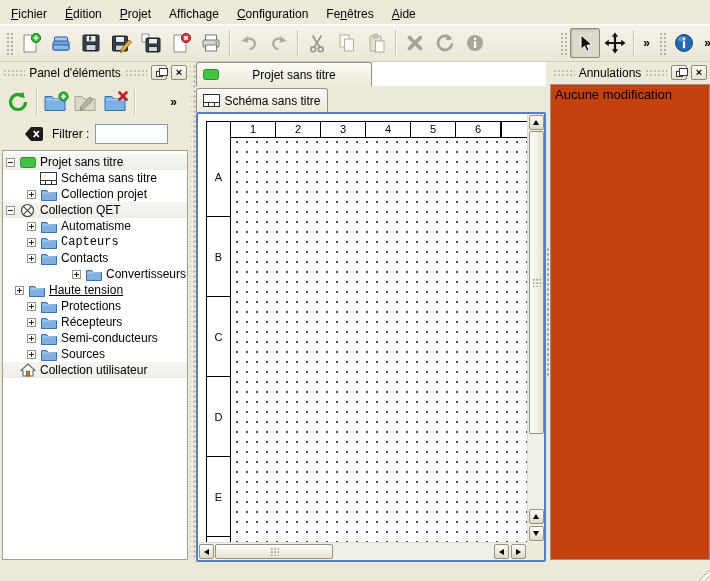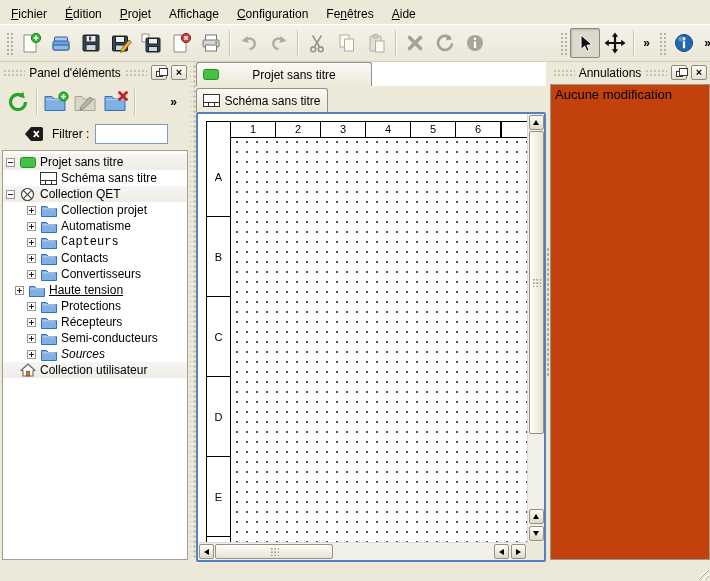--- a/index.html
+++ b/index.html
@@ -370,121 +370,121 @@
         <div class="tree-row" style="padding-left: 24px;">
           <span class="exp-spacer"></span>
           <span class="tree-icon">
             <svg width="17" height="13" viewBox="0 0 17 13">
               <rect x="0.5" y="0.5" width="16" height="12" fill="#fff" stroke="#333"></rect>
               <path d="M0.5 8.5h16M5.5 8.5v4M11.5 8.5v4" stroke="#333" fill="none"></path>
             </svg>
           </span>
           <span class="tree-label">Schéma sans titre</span>
         </div>
+        <div class="tree-row" style="padding-left: 24px;">
+          <span class="exp plus"></span>
+          <span class="tree-icon">
+            <svg width="16" height="13" viewBox="0 0 16 13">
+              <path d="M0.5 2.5h5.2l1.6 2h8.2v8H0.5z" fill="#7fb0e4" stroke="#396fb5"></path>
+              <path d="M1.5 4.8h13" stroke="#b8d4f2" fill="none"></path>
+            </svg>
+          </span>
+          <span class="tree-label">Collection projet</span>
+        </div>
         <div class="tree-row top-row" style="padding-left: 3px;">
           <span class="exp minus"></span>
           <span class="tree-icon">
             <svg width="15" height="15" viewBox="0 0 15 15">
               <circle cx="7.5" cy="7.5" r="6" fill="#fff" stroke="#444" stroke-width="1.2"></circle>
               <path d="M3.3 3.3l8.4 8.4M11.7 3.3l-8.4 8.4" stroke="#444" stroke-width="1.2"></path>
             </svg>
           </span>
           <span class="tree-label">Collection QET</span>
         </div>
         <div class="tree-row" style="padding-left: 24px;">
           <span class="exp plus"></span>
           <span class="tree-icon">
             <svg width="16" height="13" viewBox="0 0 16 13">
               <path d="M0.5 2.5h5.2l1.6 2h8.2v8H0.5z" fill="#7fb0e4" stroke="#396fb5"></path>
               <path d="M1.5 4.8h13" stroke="#b8d4f2" fill="none"></path>
             </svg>
           </span>
-          <span class="tree-label">Collection projet</span>
+          <span class="tree-label">Automatisme</span>
+        </div>
+        <div class="tree-row" style="padding-left: 24px; font-family: Liberation Mono, monospace;">
+          <span class="exp plus"></span>
+          <span class="tree-icon">
+            <svg width="16" height="13" viewBox="0 0 16 13">
+              <path d="M0.5 2.5h5.2l1.6 2h8.2v8H0.5z" fill="#7fb0e4" stroke="#396fb5"></path>
+              <path d="M1.5 4.8h13" stroke="#b8d4f2" fill="none"></path>
+            </svg>
+          </span>
+          <span class="tree-label">Capteurs</span>
         </div>
         <div class="tree-row" style="padding-left: 24px;">
           <span class="exp plus"></span>
           <span class="tree-icon">
             <svg width="16" height="13" viewBox="0 0 16 13">
               <path d="M0.5 2.5h5.2l1.6 2h8.2v8H0.5z" fill="#7fb0e4" stroke="#396fb5"></path>
               <path d="M1.5 4.8h13" stroke="#b8d4f2" fill="none"></path>
             </svg>
           </span>
-          <span class="tree-label">Automatisme</span>
-        </div>
-        <div class="tree-row" style="padding-left: 24px; font-family: Liberation Mono, monospace;">
-          <span class="exp plus"></span>
-          <span class="tree-icon">
-            <svg width="16" height="13" viewBox="0 0 16 13">
-              <path d="M0.5 2.5h5.2l1.6 2h8.2v8H0.5z" fill="#7fb0e4" stroke="#396fb5"></path>
-              <path d="M1.5 4.8h13" stroke="#b8d4f2" fill="none"></path>
-            </svg>
-          </span>
-          <span class="tree-label">Capteurs</span>
+          <span class="tree-label">Contacts</span>
+        </div>
+        <div class="tree-row" style="padding-left: 34px; margin-left: 35px;">
+          <span class="exp plus"></span>
+          <span class="tree-icon">
+            <svg width="16" height="13" viewBox="0 0 16 13">
+              <path d="M0.5 2.5h5.2l1.6 2h8.2v8H0.5z" fill="#7fb0e4" stroke="#396fb5"></path>
+              <path d="M1.5 4.8h13" stroke="#b8d4f2" fill="none"></path>
+            </svg>
+          </span>
+          <span class="tree-label">Convertisseurs</span>
+        </div>
+        <div class="tree-row" style="padding-left: 12px; text-decoration: underline;">
+          <span class="exp plus"></span>
+          <span class="tree-icon">
+            <svg width="16" height="13" viewBox="0 0 16 13">
+              <path d="M0.5 2.5h5.2l1.6 2h8.2v8H0.5z" fill="#7fb0e4" stroke="#396fb5"></path>
+              <path d="M1.5 4.8h13" stroke="#b8d4f2" fill="none"></path>
+            </svg>
+          </span>
+          <span class="tree-label">Haute tension</span>
+        </div>
+        <div class="tree-row" style="padding-left: 24px; text-align: right;">
+          <span class="exp plus"></span>
+          <span class="tree-icon">
+            <svg width="16" height="13" viewBox="0 0 16 13">
+              <path d="M0.5 2.5h5.2l1.6 2h8.2v8H0.5z" fill="#7fb0e4" stroke="#396fb5"></path>
+              <path d="M1.5 4.8h13" stroke="#b8d4f2" fill="none"></path>
+            </svg>
+          </span>
+          <span class="tree-label">Protections</span>
         </div>
         <div class="tree-row" style="padding-left: 24px;">
           <span class="exp plus"></span>
           <span class="tree-icon">
             <svg width="16" height="13" viewBox="0 0 16 13">
               <path d="M0.5 2.5h5.2l1.6 2h8.2v8H0.5z" fill="#7fb0e4" stroke="#396fb5"></path>
               <path d="M1.5 4.8h13" stroke="#b8d4f2" fill="none"></path>
             </svg>
           </span>
-          <span class="tree-label">Contacts</span>
+          <span class="tree-label">Récepteurs</span>
         </div>
         <div class="tree-row" style="padding-left: 24px;">
           <span class="exp plus"></span>
           <span class="tree-icon">
             <svg width="16" height="13" viewBox="0 0 16 13">
               <path d="M0.5 2.5h5.2l1.6 2h8.2v8H0.5z" fill="#7fb0e4" stroke="#396fb5"></path>
               <path d="M1.5 4.8h13" stroke="#b8d4f2" fill="none"></path>
             </svg>
           </span>
-          <span class="tree-label">Convertisseurs</span>
-        </div>
-        <div class="tree-row" style="padding-left: 12px; text-decoration: underline;">
-          <span class="exp plus"></span>
-          <span class="tree-icon">
-            <svg width="16" height="13" viewBox="0 0 16 13">
-              <path d="M0.5 2.5h5.2l1.6 2h8.2v8H0.5z" fill="#7fb0e4" stroke="#396fb5"></path>
-              <path d="M1.5 4.8h13" stroke="#b8d4f2" fill="none"></path>
-            </svg>
-          </span>
-          <span class="tree-label">Haute tension</span>
-        </div>
-        <div class="tree-row" style="padding-left: 24px; text-align: right;">
-          <span class="exp plus"></span>
-          <span class="tree-icon">
-            <svg width="16" height="13" viewBox="0 0 16 13">
-              <path d="M0.5 2.5h5.2l1.6 2h8.2v8H0.5z" fill="#7fb0e4" stroke="#396fb5"></path>
-              <path d="M1.5 4.8h13" stroke="#b8d4f2" fill="none"></path>
-            </svg>
-          </span>
-          <span class="tree-label">Protections</span>
+          <span class="tree-label">Semi-conducteurs</span>
         </div>
         <div class="tree-row" style="padding-left: 24px;">
-          <span class="exp plus"></span>
-          <span class="tree-icon">
-            <svg width="16" height="13" viewBox="0 0 16 13">
-              <path d="M0.5 2.5h5.2l1.6 2h8.2v8H0.5z" fill="#7fb0e4" stroke="#396fb5"></path>
-              <path d="M1.5 4.8h13" stroke="#b8d4f2" fill="none"></path>
-            </svg>
-          </span>
-          <span class="tree-label">Récepteurs</span>
-        </div>
-        <div class="tree-row" style="padding-left: 24px;">
-          <span class="exp plus"></span>
-          <span class="tree-icon">
-            <svg width="16" height="13" viewBox="0 0 16 13">
-              <path d="M0.5 2.5h5.2l1.6 2h8.2v8H0.5z" fill="#7fb0e4" stroke="#396fb5"></path>
-              <path d="M1.5 4.8h13" stroke="#b8d4f2" fill="none"></path>
-            </svg>
-          </span>
-          <span class="tree-label">Semi-conducteurs</span>
-        </div>
-        <div class="tree-row" style="padding-left: 24px; font-style: italic;">
           <span class="exp plus"></span>
           <span class="tree-icon">
             <svg width="16" height="13" viewBox="0 0 16 13">
               <path d="M0.5 2.5h5.2l1.6 2h8.2v8H0.5z" fill="#7fb0e4" stroke="#396fb5"></path>
               <path d="M1.5 4.8h13" stroke="#b8d4f2" fill="none"></path>
             </svg>
           </span>
           <span class="tree-label">Sources</span>
         </div>
         <div class="tree-row top-row" style="padding-left: 3px;">

